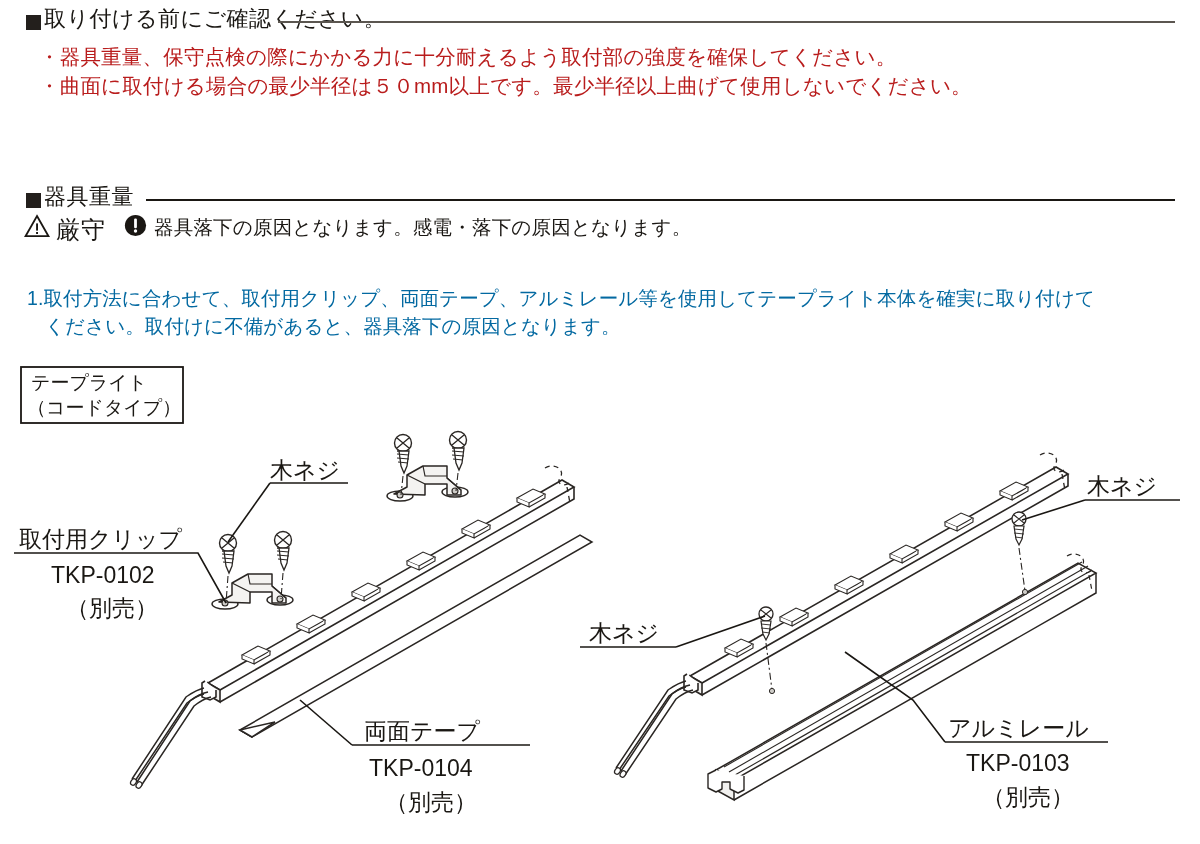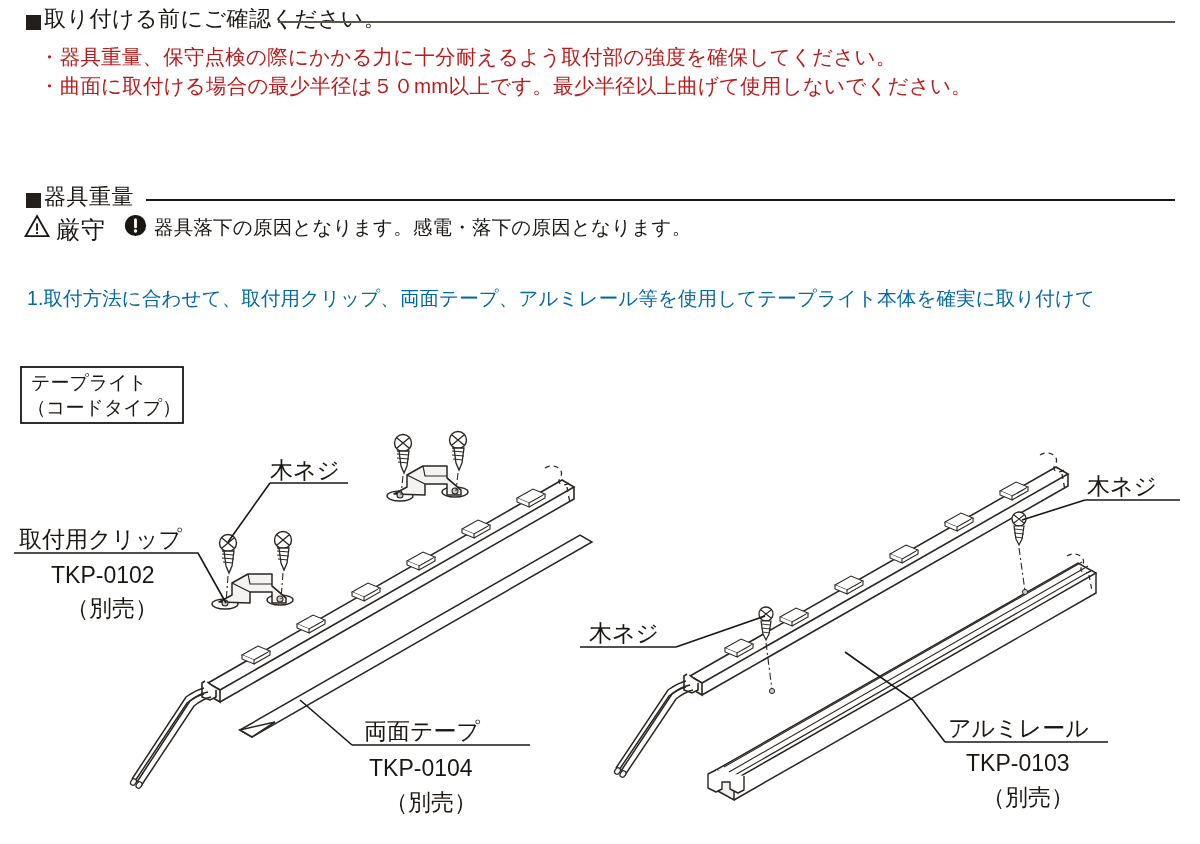--- a/index.html
+++ b/index.html
@@ -156,20 +156,23 @@
       <circle cx="11.5" cy="17" r="1.7" fill="#ffffff"></circle>
     </svg>
   </span>
   <span class="genshu-text">器具落下の原因となります。感電・落下の原因となります。</span>
 </div>
 
 <div id="step1">
   <div>
     <span>1.</span><span>取付方法に合わせて、取付用クリップ、両面テープ、アルミレール等を使用してテープライト本体を確実に取り付けて</span>
   </div>
+  <div class="ln2">
+    <span>ください。取付けに不備があると、器具落下の原因となります。</span>
+  </div>
 </div>
 
 <svg id="diagram" viewBox="0 0 1200 844">
 
   <g>
     <rect x="21" y="367" width="162" height="56" fill="#ffffff" stroke="#1a1713" stroke-width="1.8"></rect>
     <text class="boxlbl" x="31" y="389">テープライト</text>
     <text class="boxlbl" x="27" y="414">（コードタイプ）</text>
   </g>
 

